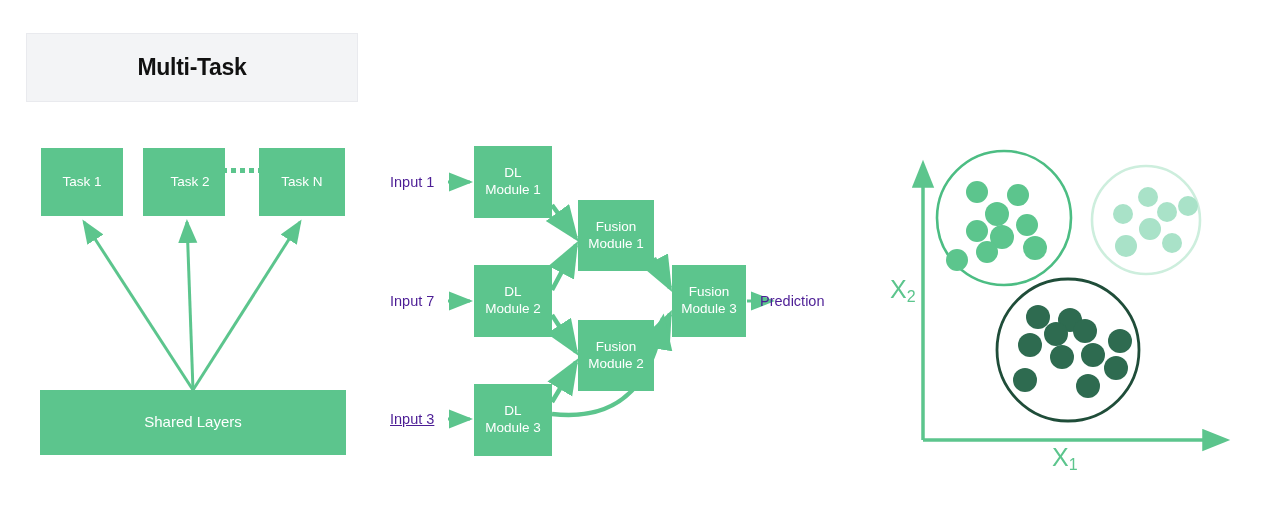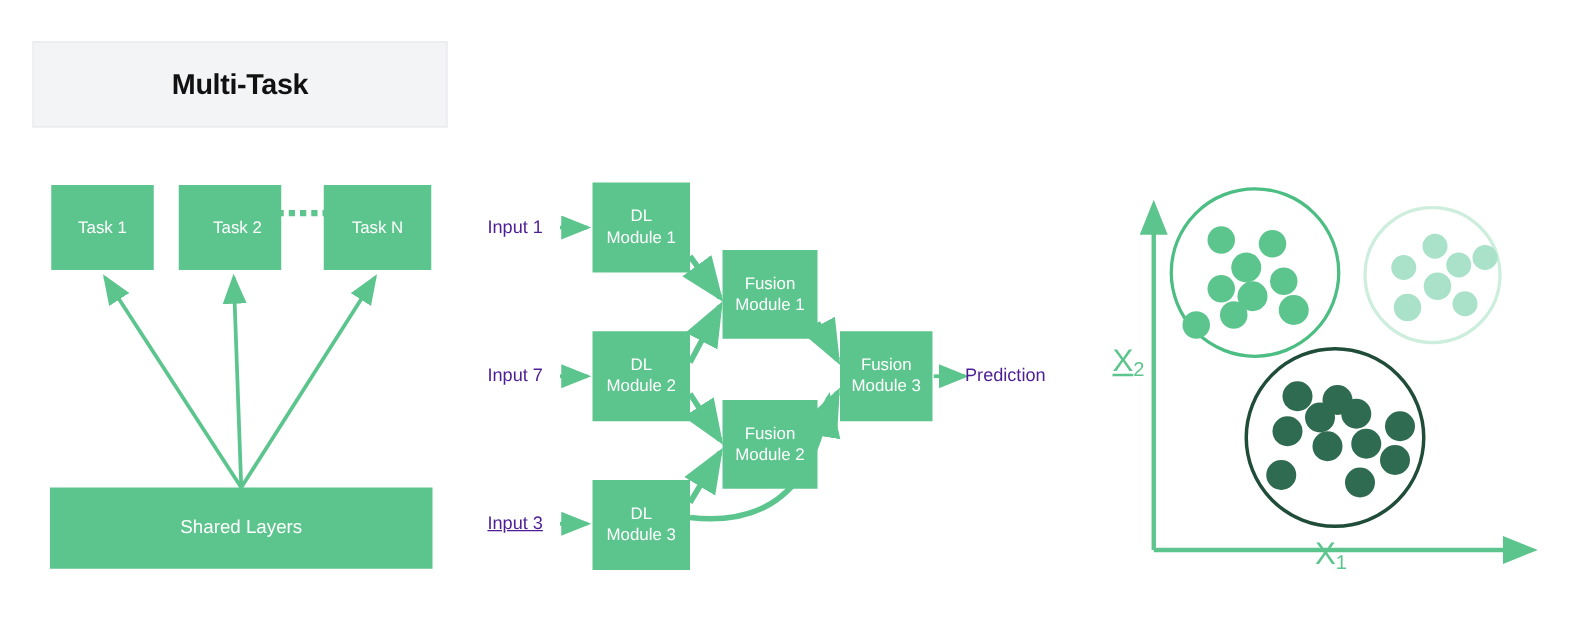--- a/index.html
+++ b/index.html
@@ -178,21 +178,21 @@
       <span>Module 2</span>
     </span>
   </div>
   <div class="node" style="left:272px; top:265px; width:74px; height:72px;">
     <span>
       <span>Fusion</span><br>
       <span>Module 3</span>
     </span>
   </div>
 
-  <div class="plain-label" style="left:372px; top:293px;">Prediction</div>
+  <div class="plain-label" style="left:360px; top:293px;">Prediction</div>
 </div>
 
 <div class="panel" id="panel-unsup">
 
 
   <svg class="svg-layer">
     <defs>
       <marker id="arrowAxis" markerWidth="9" markerHeight="9" refX="6.5" refY="3.2" orient="auto" markerUnits="strokeWidth">
         <path d="M0,0 L8,3.2 L0,6.4 z" fill="#5cc58d"></path>
       </marker>
@@ -234,19 +234,19 @@
       <circle cx="190" cy="345" r="12"></circle>
       <circle cx="222" cy="357" r="12"></circle>
       <circle cx="253" cy="355" r="12"></circle>
       <circle cx="280" cy="341" r="12"></circle>
       <circle cx="276" cy="368" r="12"></circle>
       <circle cx="185" cy="380" r="12"></circle>
       <circle cx="248" cy="386" r="12"></circle>
     </g>
   </svg>
 
-  <div class="axis-label" style="left:50px; top:275px;text-decoration:underline;">
+  <div class="axis-label" style="left:50px; top:275px;">
     <span>X</span><sub>2</sub>
   </div>
-  <div class="axis-label" style="left:212px; top:429px;">
+  <div class="axis-label" style="left:212px; top:443px;">
     <span>X</span><sub>1</sub>
   </div>
 </div>
 
 </body></html>

